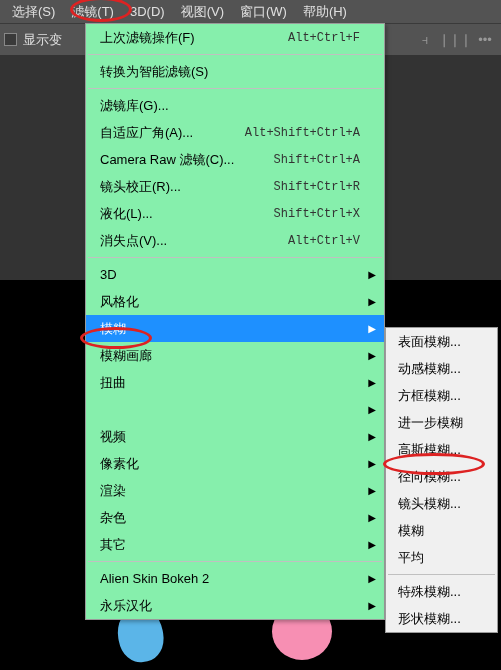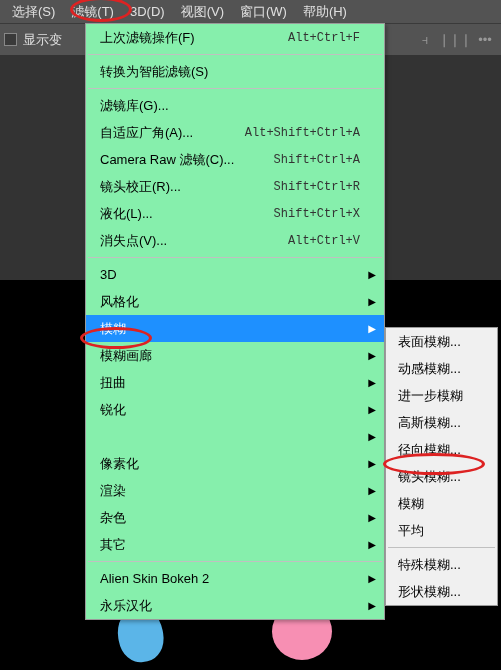--- a/index.html
+++ b/index.html
@@ -224,24 +224,24 @@
       </div>
       <div class="row">
         <span class="lbl">模糊画廊</span>
         <span class="arrow">▶</span>
       </div>
       <div class="row">
         <span class="lbl">扭曲</span>
         <span class="arrow">▶</span>
       </div>
       <div class="row">
-        <span class="lbl">锐化</span>
-        <span class="arrow">▶</span>
-      </div>
-      <div class="row">
+        <span class="arrow">▶</span>
+      </div>
+      <div class="row">
+        <span class="lbl">视频</span>
         <span class="arrow">▶</span>
       </div>
       <div class="row">
         <span class="lbl">像素化</span>
         <span class="arrow">▶</span>
       </div>
       <div class="row">
         <span class="lbl">渲染</span>
         <span class="arrow">▶</span>
       </div>
@@ -264,20 +264,21 @@
         <span class="lbl">永乐汉化</span>
         <span class="arrow">▶</span>
       </div>
     </div>
 </div>
 
 <div class="submenu">
   <div id="sub1">
       <div class="srow">表面模糊...</div>
       <div class="srow">动感模糊...</div>
+      <div class="srow">方框模糊...</div>
       <div class="srow">进一步模糊</div>
       <div class="srow">高斯模糊...</div>
       <div class="srow">径向模糊...</div>
       <div class="srow">镜头模糊...</div>
       <div class="srow">模糊</div>
       <div class="srow">平均</div>
     </div>
   <div class="sep"></div>
   <div id="sub2">
       <div class="srow">特殊模糊...</div>

